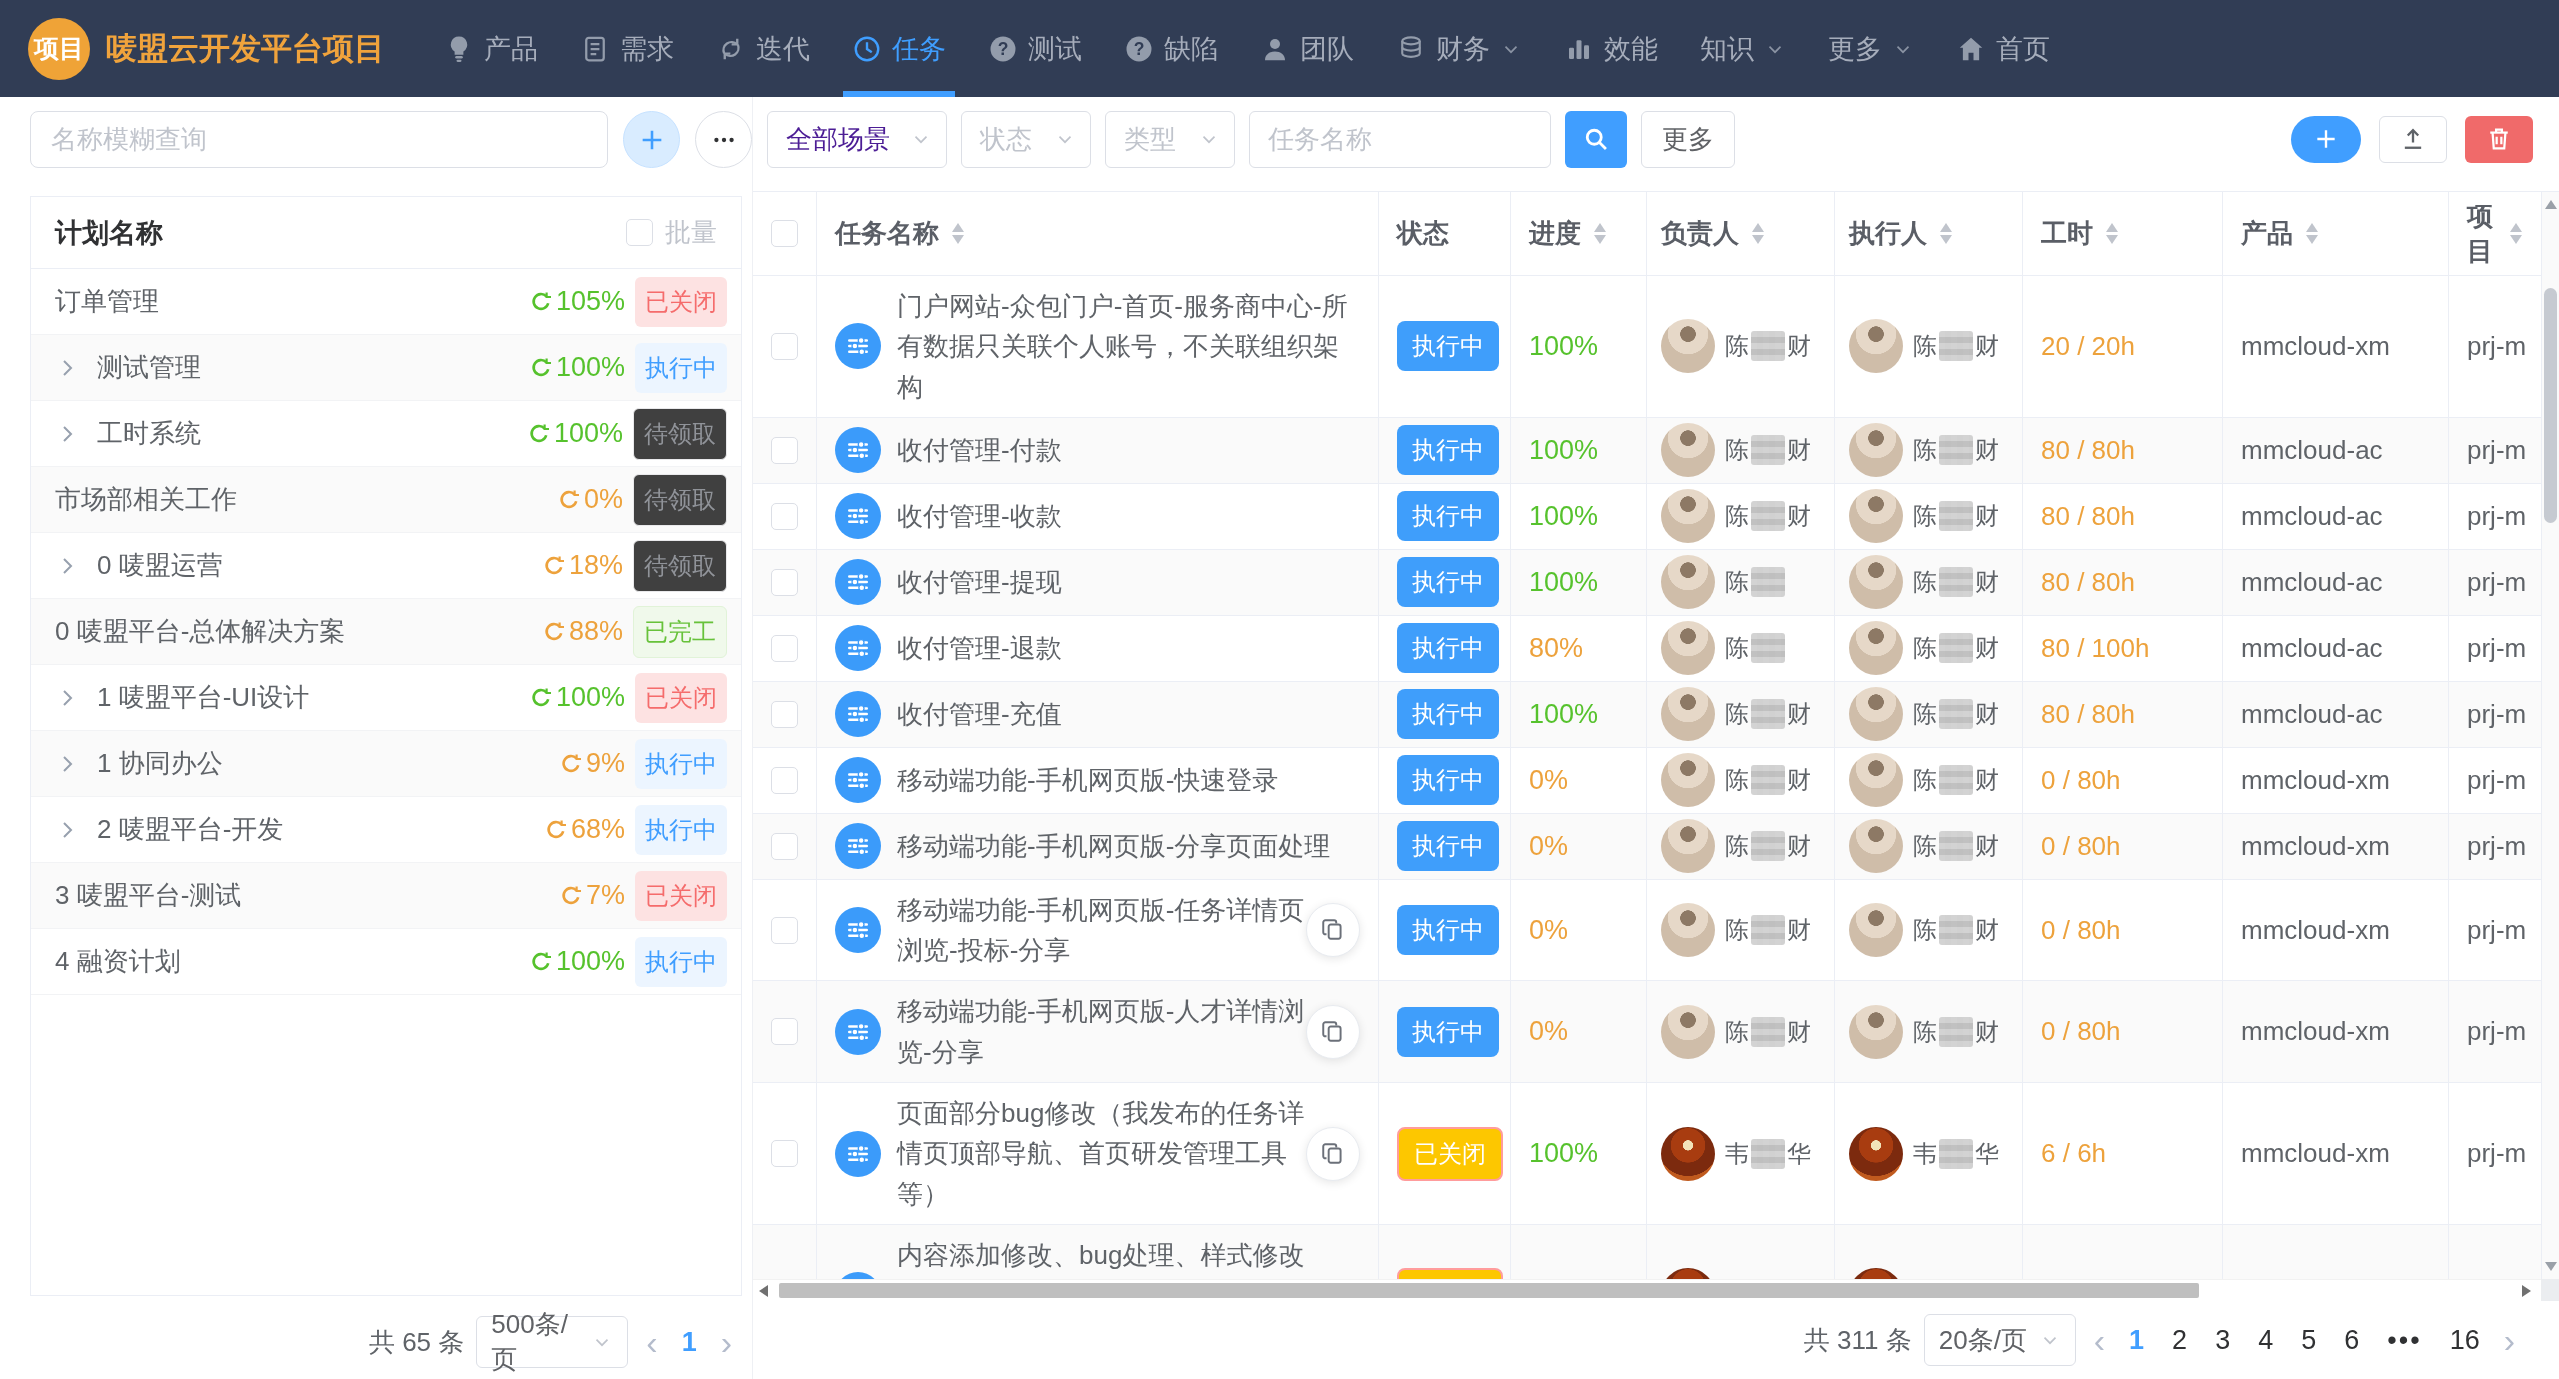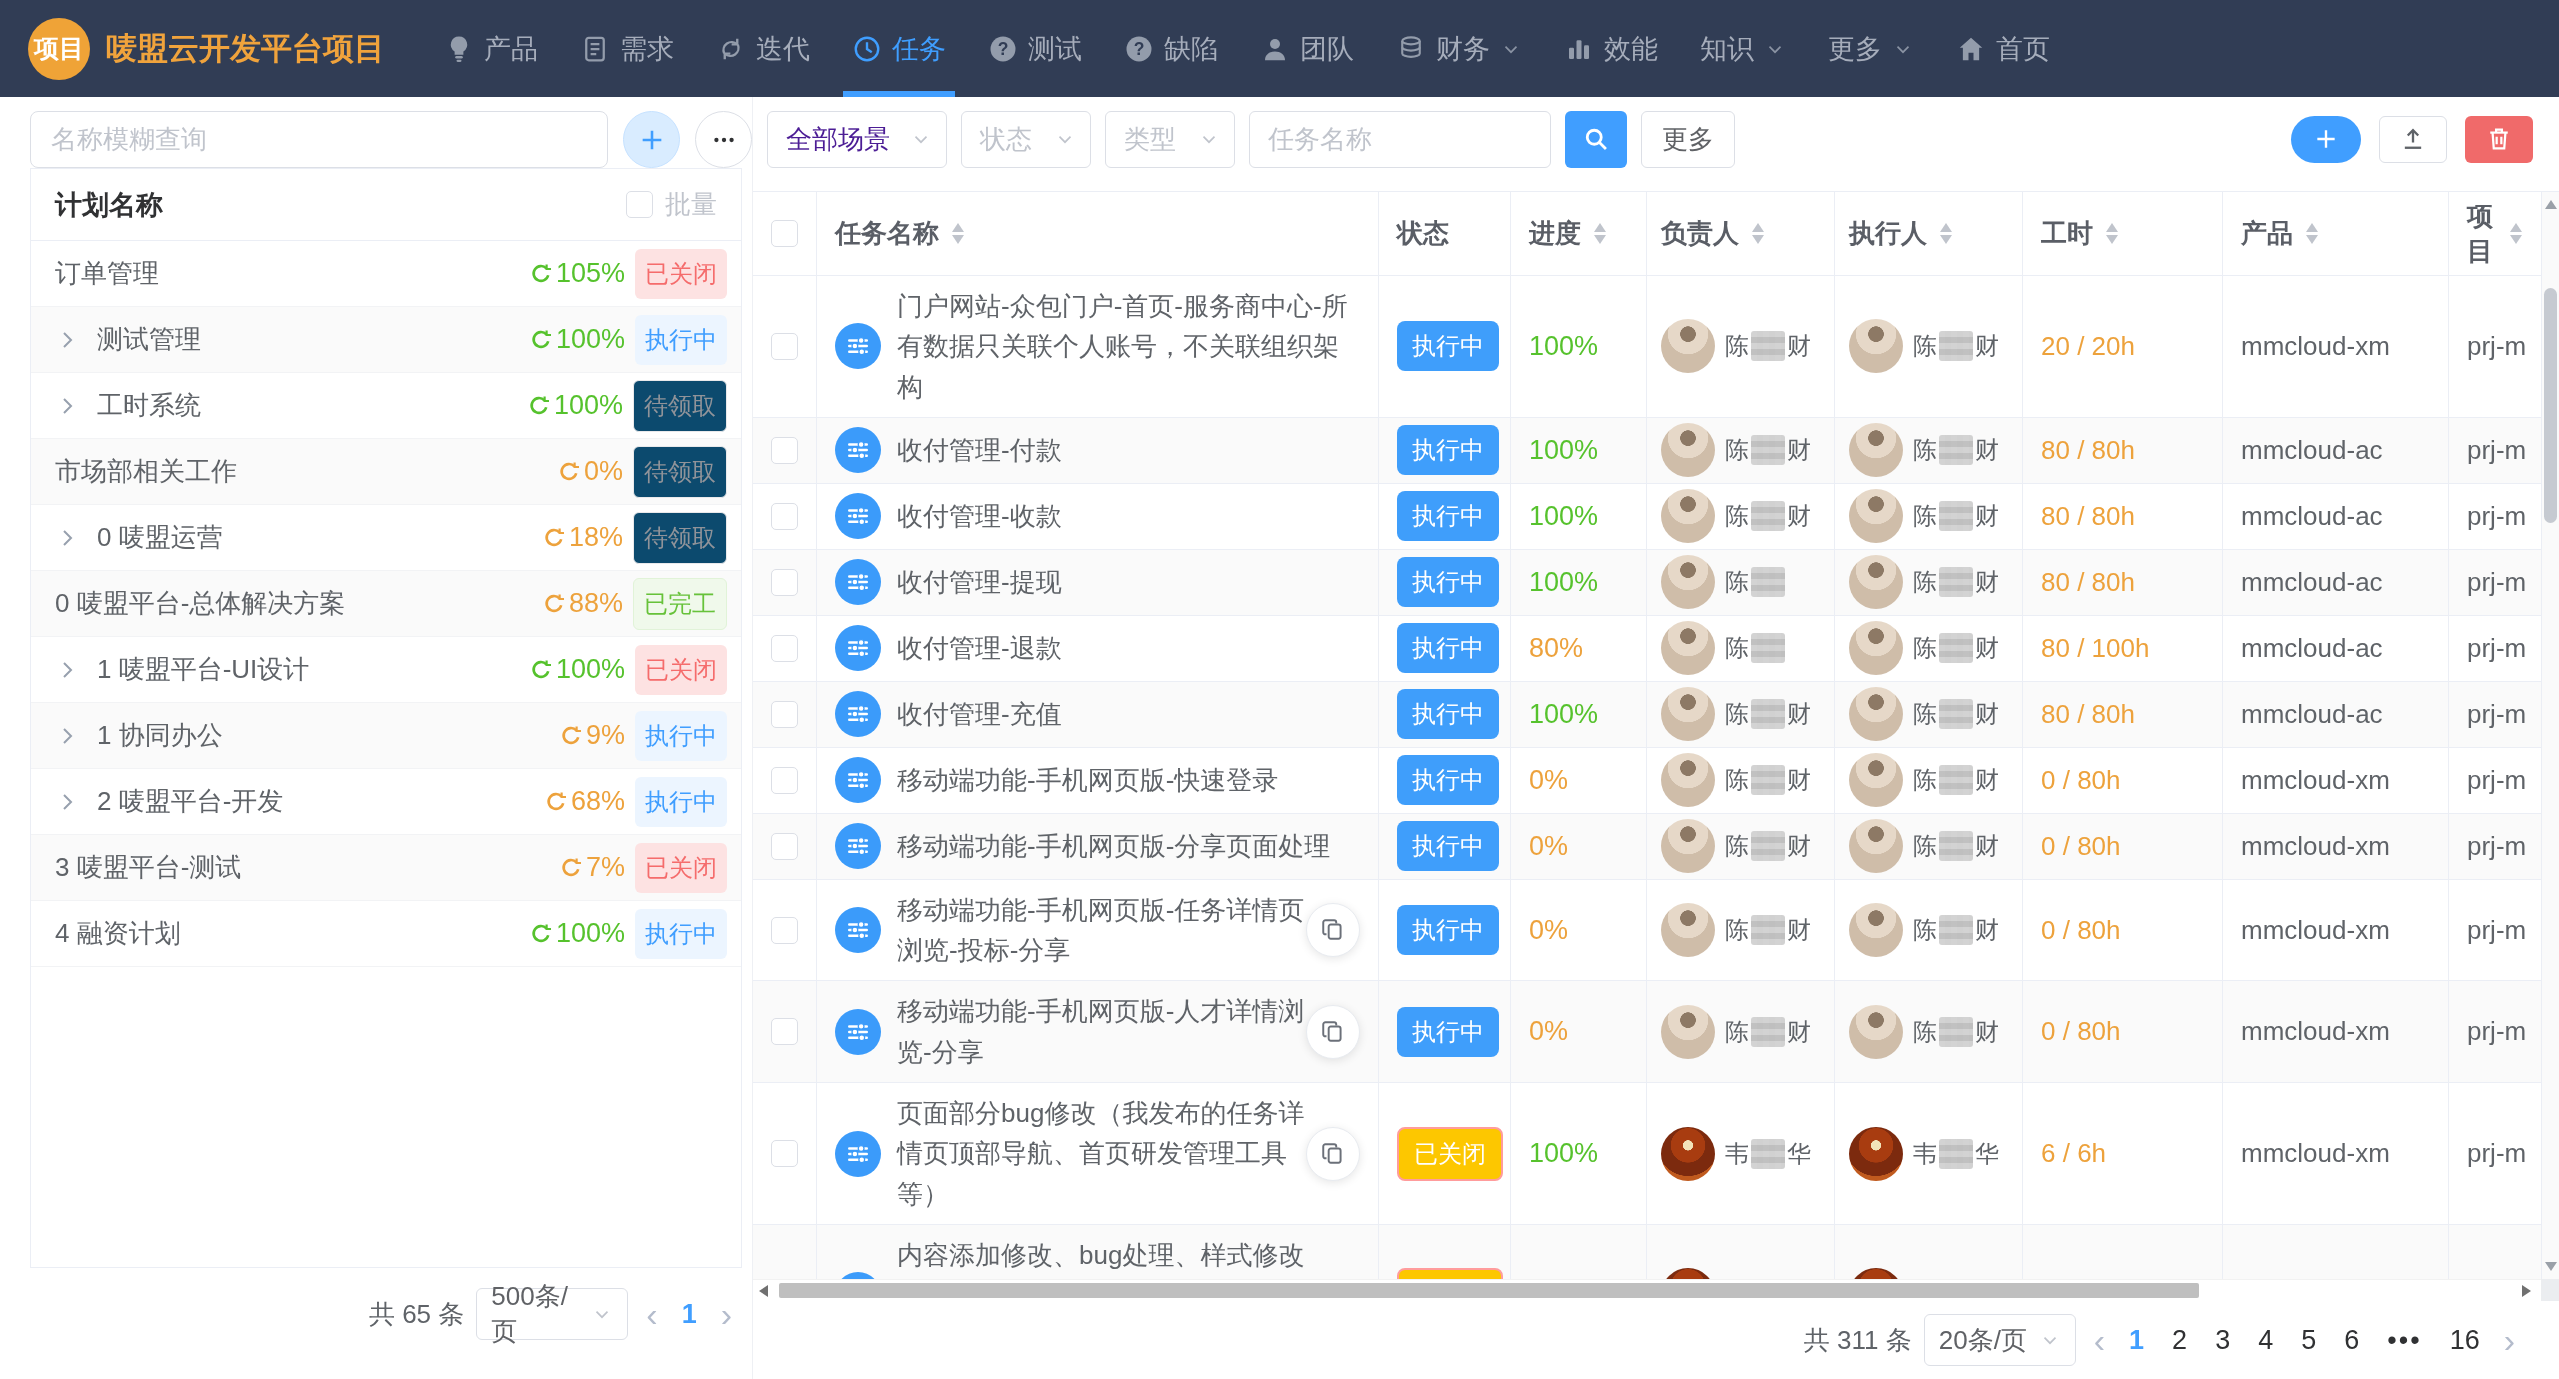--- a/index.html
+++ b/index.html
@@ -30,39 +30,39 @@
   .left-toolbar{display:flex;align-items:center}
   .fuzzy-input{width:578px;height:57px;border:1px solid #dcdfe6;border-radius:8px;font-size:26px;padding:0 20px;color:#606266;outline:none}
   ::placeholder{color:#c0c4cc;opacity:1}
   .circle-btn{width:57px;height:57px;border-radius:50%;display:flex;align-items:center;justify-content:center;margin-left:15px;cursor:pointer;flex-shrink:0;border:none}
   .add-plan{background:#d9ecff;color:#409eff;border:1px solid #c6e2ff}
   .add-plan svg{width:28px;height:28px}
   .more-plan{background:#fff;border:1px solid #dcdfe6;color:#303133}
   .more-plan svg{width:26px;height:26px}
 
   
-  .plan-card{width:712px;border:1px solid #ebeef5;background:#fff;height:1100px;display:flex;flex-direction:column;overflow:hidden;border-radius:0}
+  .plan-card{margin-top:28px;width:712px;border:1px solid #ebeef5;background:#fff;height:1100px;display:flex;flex-direction:column;overflow:hidden;border-radius:0}
   .plan-header{height:72px;display:flex;align-items:center;padding:0 24px;border-bottom:1px solid #ebeef5;flex-shrink:0}
   .plan-header .ptitle{font-size:27px;font-weight:bold;color:#303133;flex:1}
   .batch{display:flex;align-items:center;gap:12px;color:#c0c4cc;font-size:26px}
   .checkbox{width:27px;height:27px;border:1px solid #dcdfe6;border-radius:5px;background:#fff;display:inline-block;cursor:pointer}
   .plan-list{flex:1;overflow:hidden}
   .plan-row{height:66px;display:flex;align-items:center;padding:0 14px 0 24px;border-bottom:1px solid #f2f3f5;font-size:26px;color:#5f6368;cursor:pointer}
   .plan-row:nth-child(even){background:#fafafa}
   .plan-expand{width:42px;color:#97a0ae;display:flex;align-items:center;flex-shrink:0}
   .plan-expand svg{width:24px;height:24px}
   .plan-name{flex:1;white-space:nowrap;overflow:hidden;text-overflow:ellipsis}
   .plan-progress{display:flex;align-items:center;gap:3px;font-size:27px;margin-right:10px;flex-shrink:0}
   .plan-progress svg{width:24px;height:24px}
   .p-ok{color:#56c22d}
   .p-warn{color:#eda23c}
   .plan-badge{min-width:90px;text-align:center;font-size:24px;padding:9px 10px;border-radius:6px;flex-shrink:0}
   .lt-closed{background:#fde2e2;color:#f56c6c}
   .lt-executing{background:#ecf5ff;color:#409eff}
-  .lt-pending{background:#0c4a6e;color:#909399;border:1px solid #e9e9eb}
+  .lt-pending{background:#404040;color:#909399;border:1px solid #e9e9eb}
   .lt-done{background:#f0f9eb;color:#67c23a;border:1px solid #e1f3d8}
 
   
   .pagination{display:flex;align-items:center;gap:12px;font-size:26px;color:#5f6368}
   .left-pagination{margin-top:20px;width:712px;justify-content:flex-end;padding-right:4px}
   .page-size{width:152px;height:52px;border:1px solid #dcdfe6;border-radius:6px;display:flex;align-items:center;justify-content:space-between;padding:0 14px;color:#606266;cursor:pointer;background:#fff}
   .page-size .caret{color:#c0c4cc}
   .pg-arrow{color:#b4bccc;font-size:34px;cursor:pointer;padding:0 6px;line-height:1}
   .pg-num{font-size:27px;cursor:pointer;color:#303133;padding:0 6px}
   .pg-num.current{color:#409eff;font-weight:bold}

